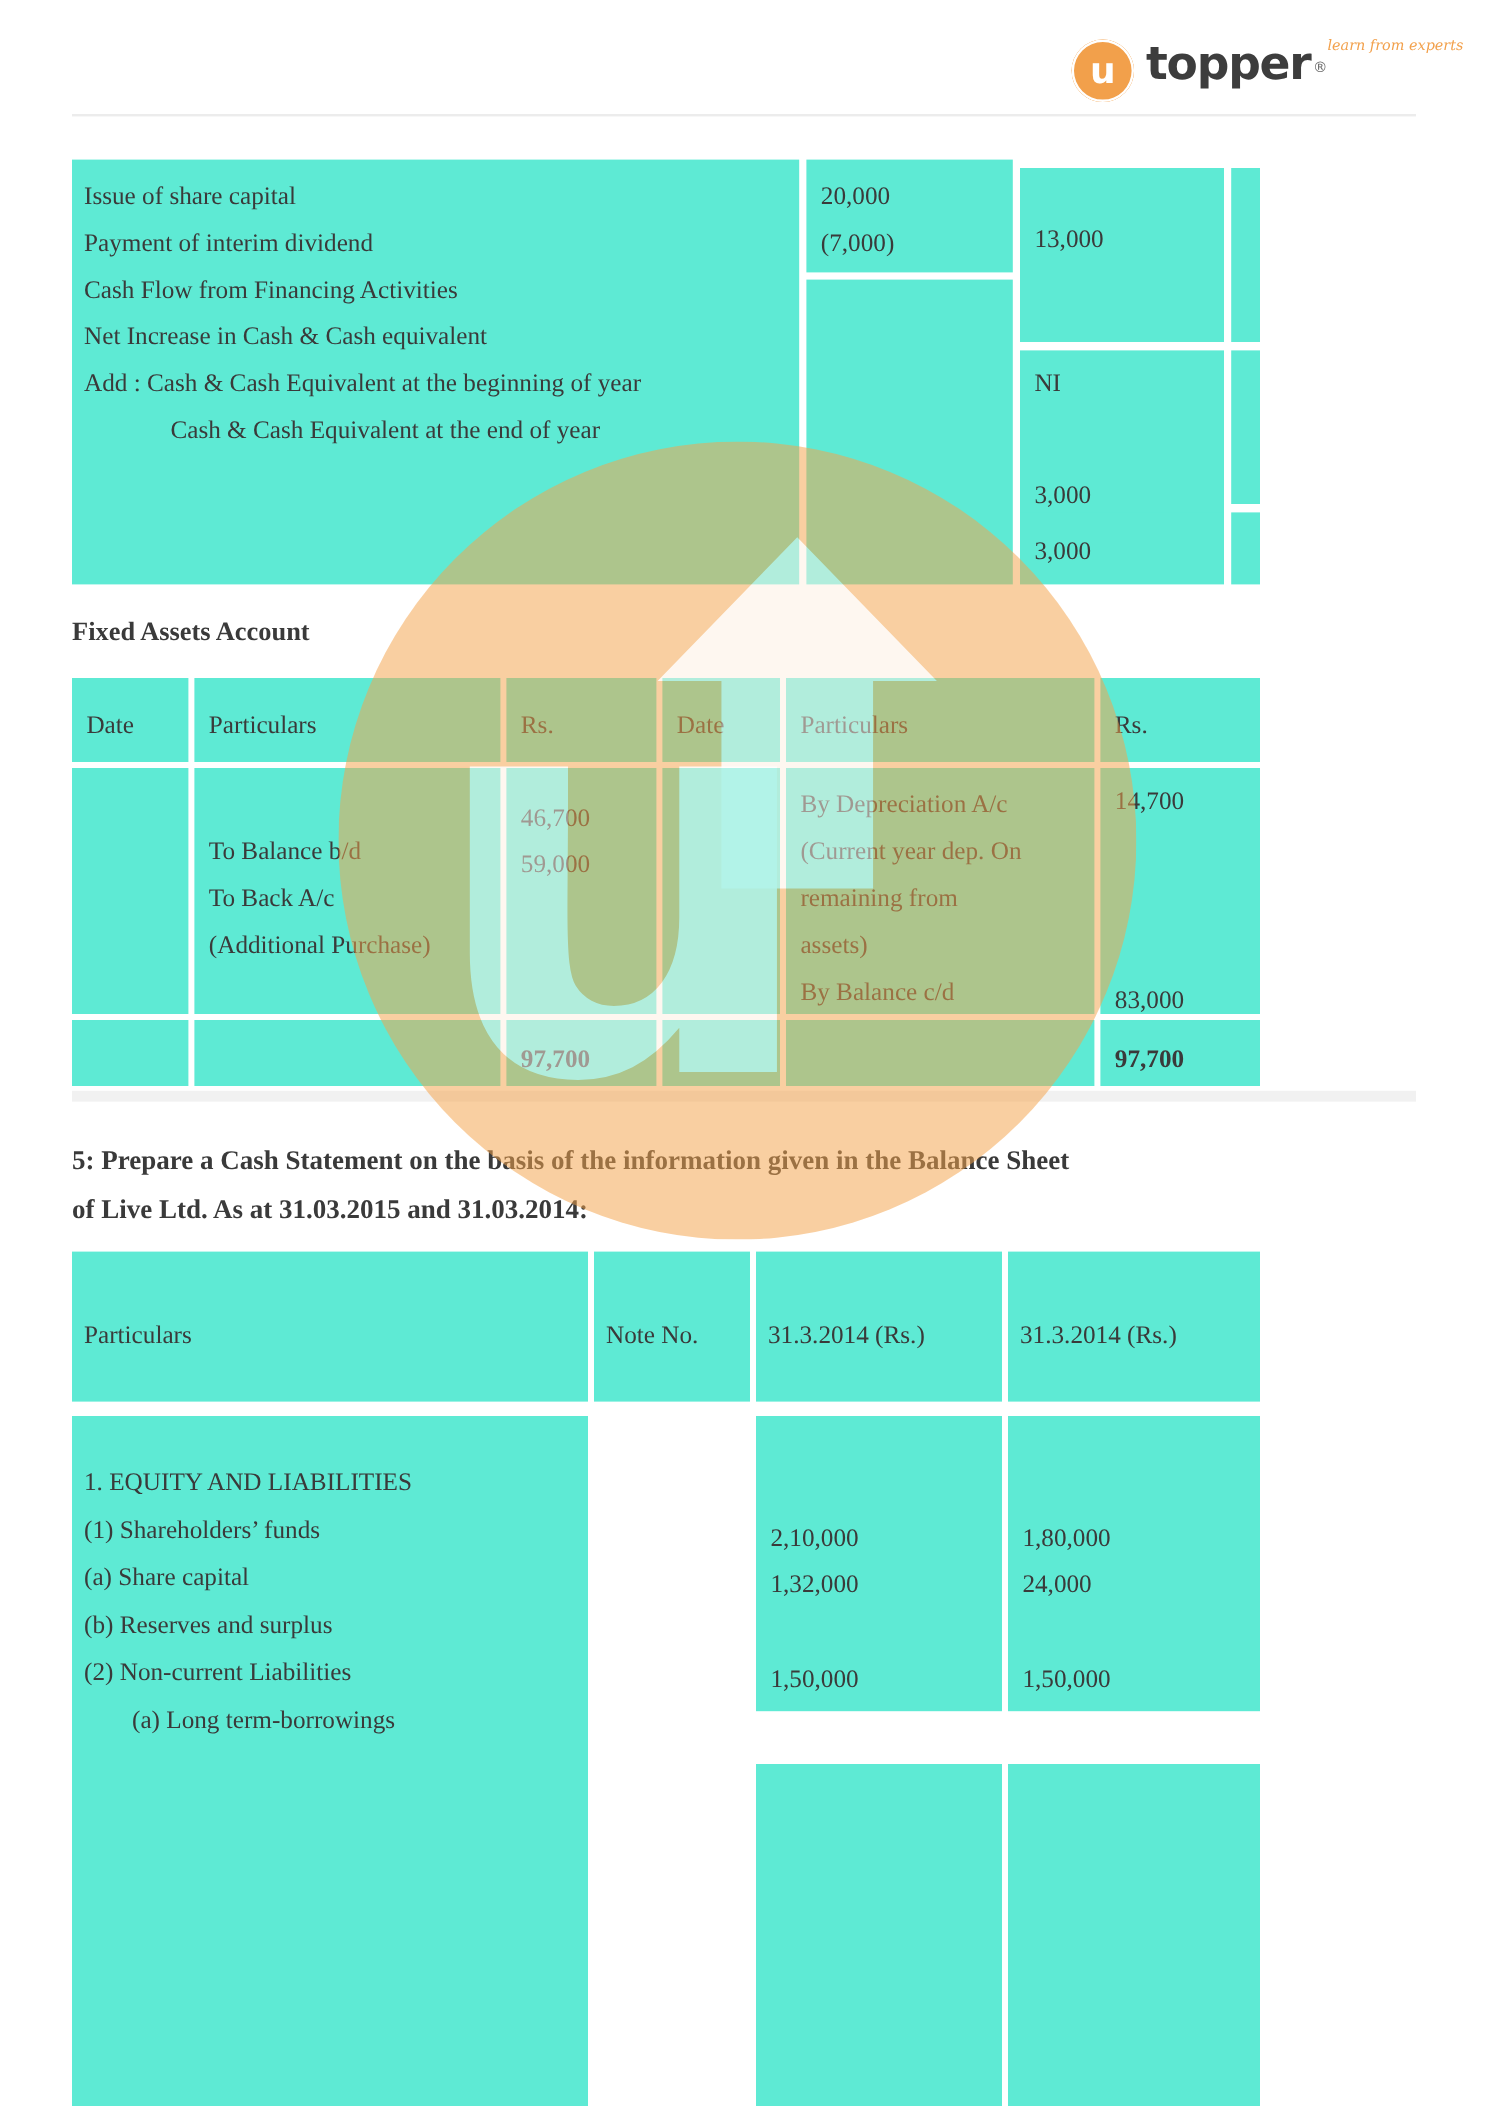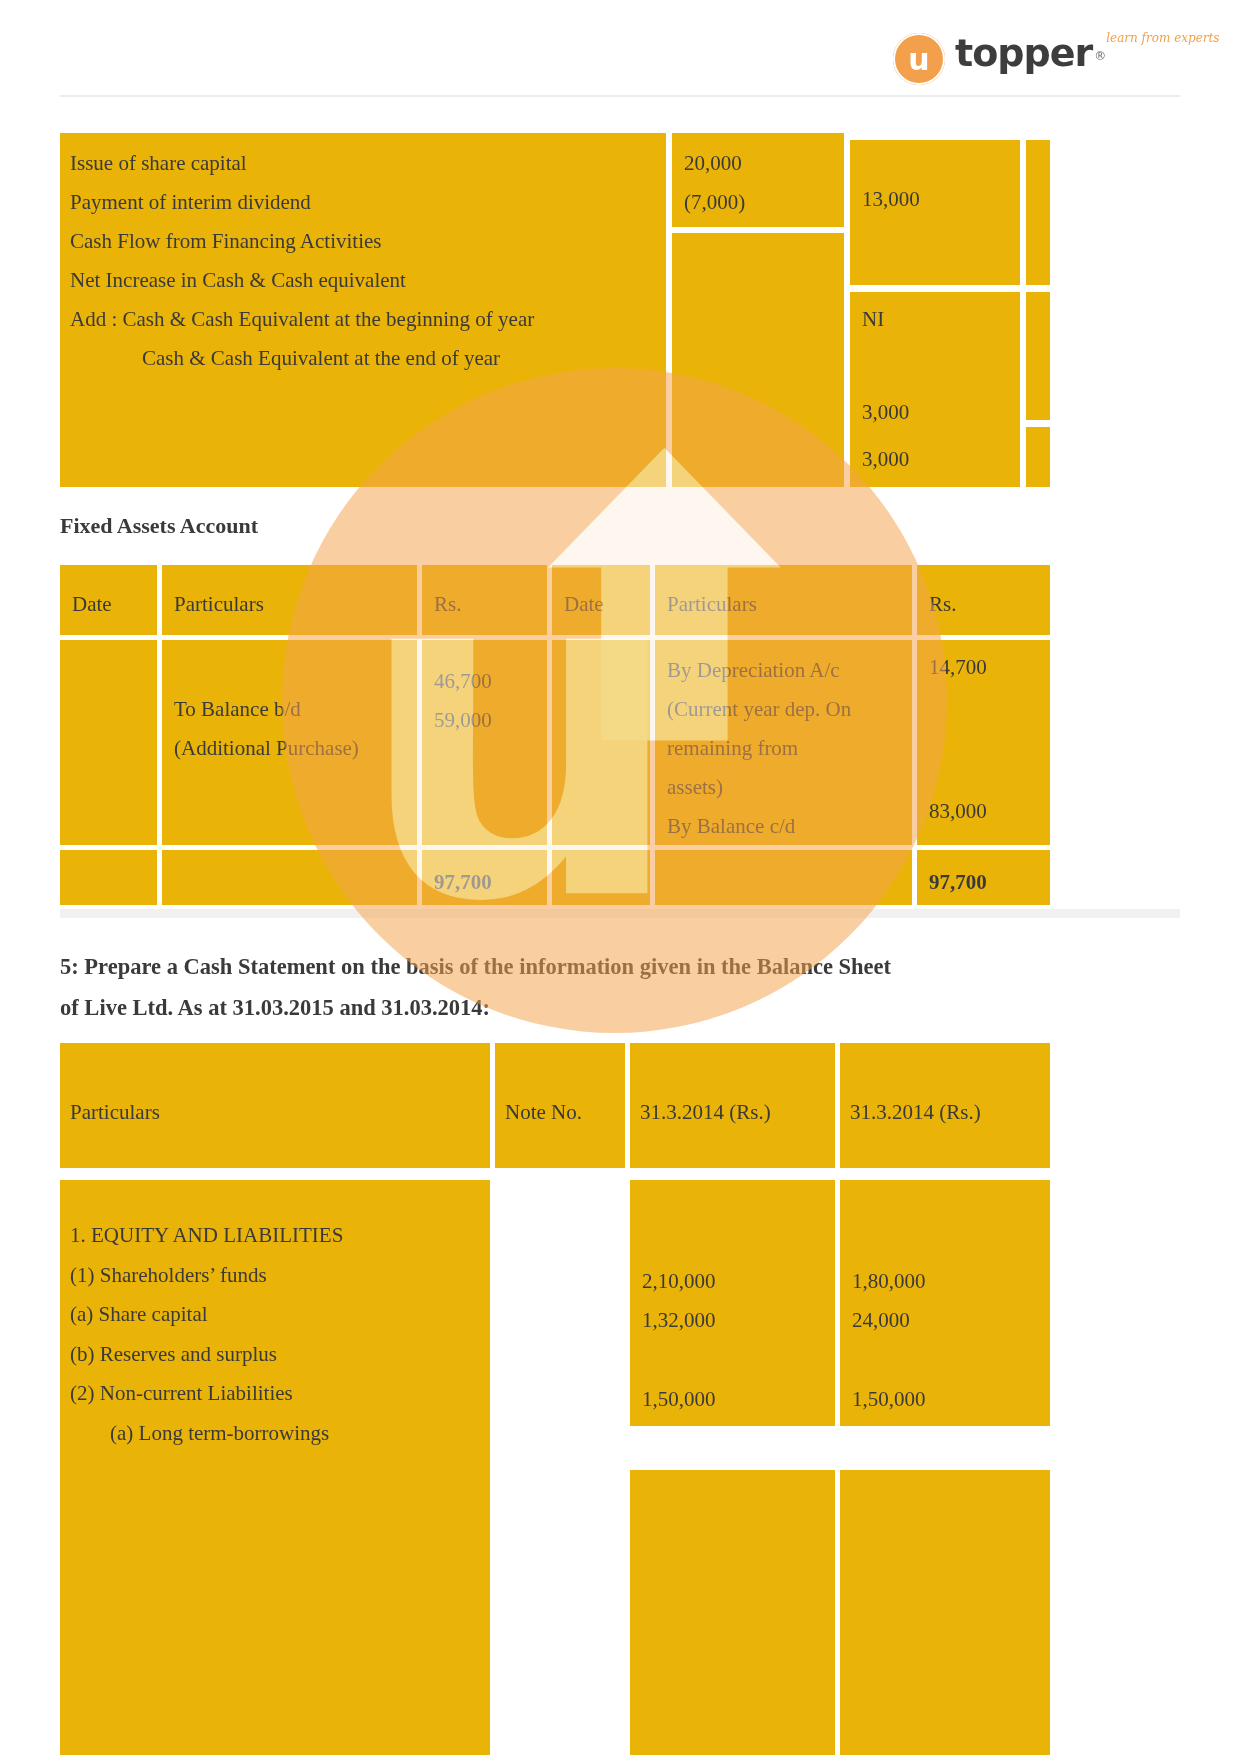--- a/index.html
+++ b/index.html
@@ -16,21 +16,21 @@
   .logo-text { display:flex; }
   .logo-name { font-family:"DejaVu Sans", sans-serif; font-weight:bold; font-size:38px;
     color:#3d3d3d; line-height:40px; letter-spacing:-1px; }
   .logo-reg { font-family:"DejaVu Sans", sans-serif; font-size:12px; color:#6a6a6a;
     vertical-align:super; margin-left:2px; font-weight:normal; }
   .logo-tagline { text-align:right; color:#F2A04B; font-style:italic; font-size:12px;
     font-family:"DejaVu Serif", serif; margin-top:-2px; }
 
   .rule { position:absolute; top:95px; left:60px; width:1120px; height:2px; background:#ececec; }
 
-  .cell { position:absolute; background:#eab308; }
+  .cell { position:absolute; background:#5eead4; }
   .txt { font-size:21px; line-height:39px; }
   .bold { font-weight:bold; }
 
   
   .t1 { position:absolute; left:60px; top:133px; width:990px; height:354px; }
   .t1-left   { left:0;     top:0;    width:606px; height:354px; padding:11px 10px; }
   .t1-left .indent { padding-left:72px; }
   .t1-midtop { left:612px; top:0;    width:172px; height:94px;  padding:11px 12px; }
   .t1-midbot { left:612px; top:100px; width:172px; height:254px; }
   .t1-r1 { left:790px; top:7px;   width:170px; height:145px; padding:40px 12px; }
@@ -50,21 +50,21 @@
   .t2-c2 { left:102px; width:255px; }
   .t2-c3 { left:362px; width:125px; }
   .t2-c4 { left:492px; width:98px; }
   .t2-c5 { left:595px; width:257px; }
   .t2-c6 { left:857px; width:133px; }
   .t2 .brow { top:75px; height:205px; }
   .t2-b2 { padding:50px 0 0 12px; }
   .t2-b3 { padding:22px 0 0 12px; }
   .t2-b5 { padding:11px 0 0 12px; }
   .t2-b6 .a1 { position:absolute; top:8px;   left:12px; }
-  .t2-b6 .a2 { position:absolute; top:152px; left:12px; }
+  .t2-b6 .a2 { position:absolute; top:174px; left:12px; }
   .t2 .trow { top:285px; height:55px; padding:13px 0 0 12px; }
 
   .band { position:absolute; left:60px; top:909px; width:1120px; height:9px; background:#f1f1f1; }
 
   .question { position:absolute; left:60px; top:946px; width:1080px;
     font-size:22.5px; font-weight:bold; line-height:41px; }
 
   
   .t3 { position:absolute; left:60px; top:1043px; width:990px; height:712px; }
   .t3 .hrow { top:0; height:125px; padding:50px 0 0 10px; }
@@ -134,20 +134,21 @@
     <div class="cell hrow t2-c1 txt">Date</div>
     <div class="cell hrow t2-c2 txt">Particulars</div>
     <div class="cell hrow t2-c3 txt">Rs.</div>
     <div class="cell hrow t2-c4 txt">Date</div>
     <div class="cell hrow t2-c5 txt">Particulars</div>
     <div class="cell hrow t2-c6 txt">Rs.</div>
 
     <div class="cell brow t2-c1"></div>
     <div class="cell brow t2-c2 t2-b2 txt">
       <div>To Balance b/d</div>
+      <div>To Back A/c</div>
       <div>(Additional Purchase)</div>
     </div>
     <div class="cell brow t2-c3 t2-b3 txt">
       <div>46,700</div>
       <div>59,000</div>
     </div>
     <div class="cell brow t2-c4"></div>
     <div class="cell brow t2-c5 t2-b5 txt">
       <div>By Depreciation A/c</div>
       <div>(Current year dep. On</div>

